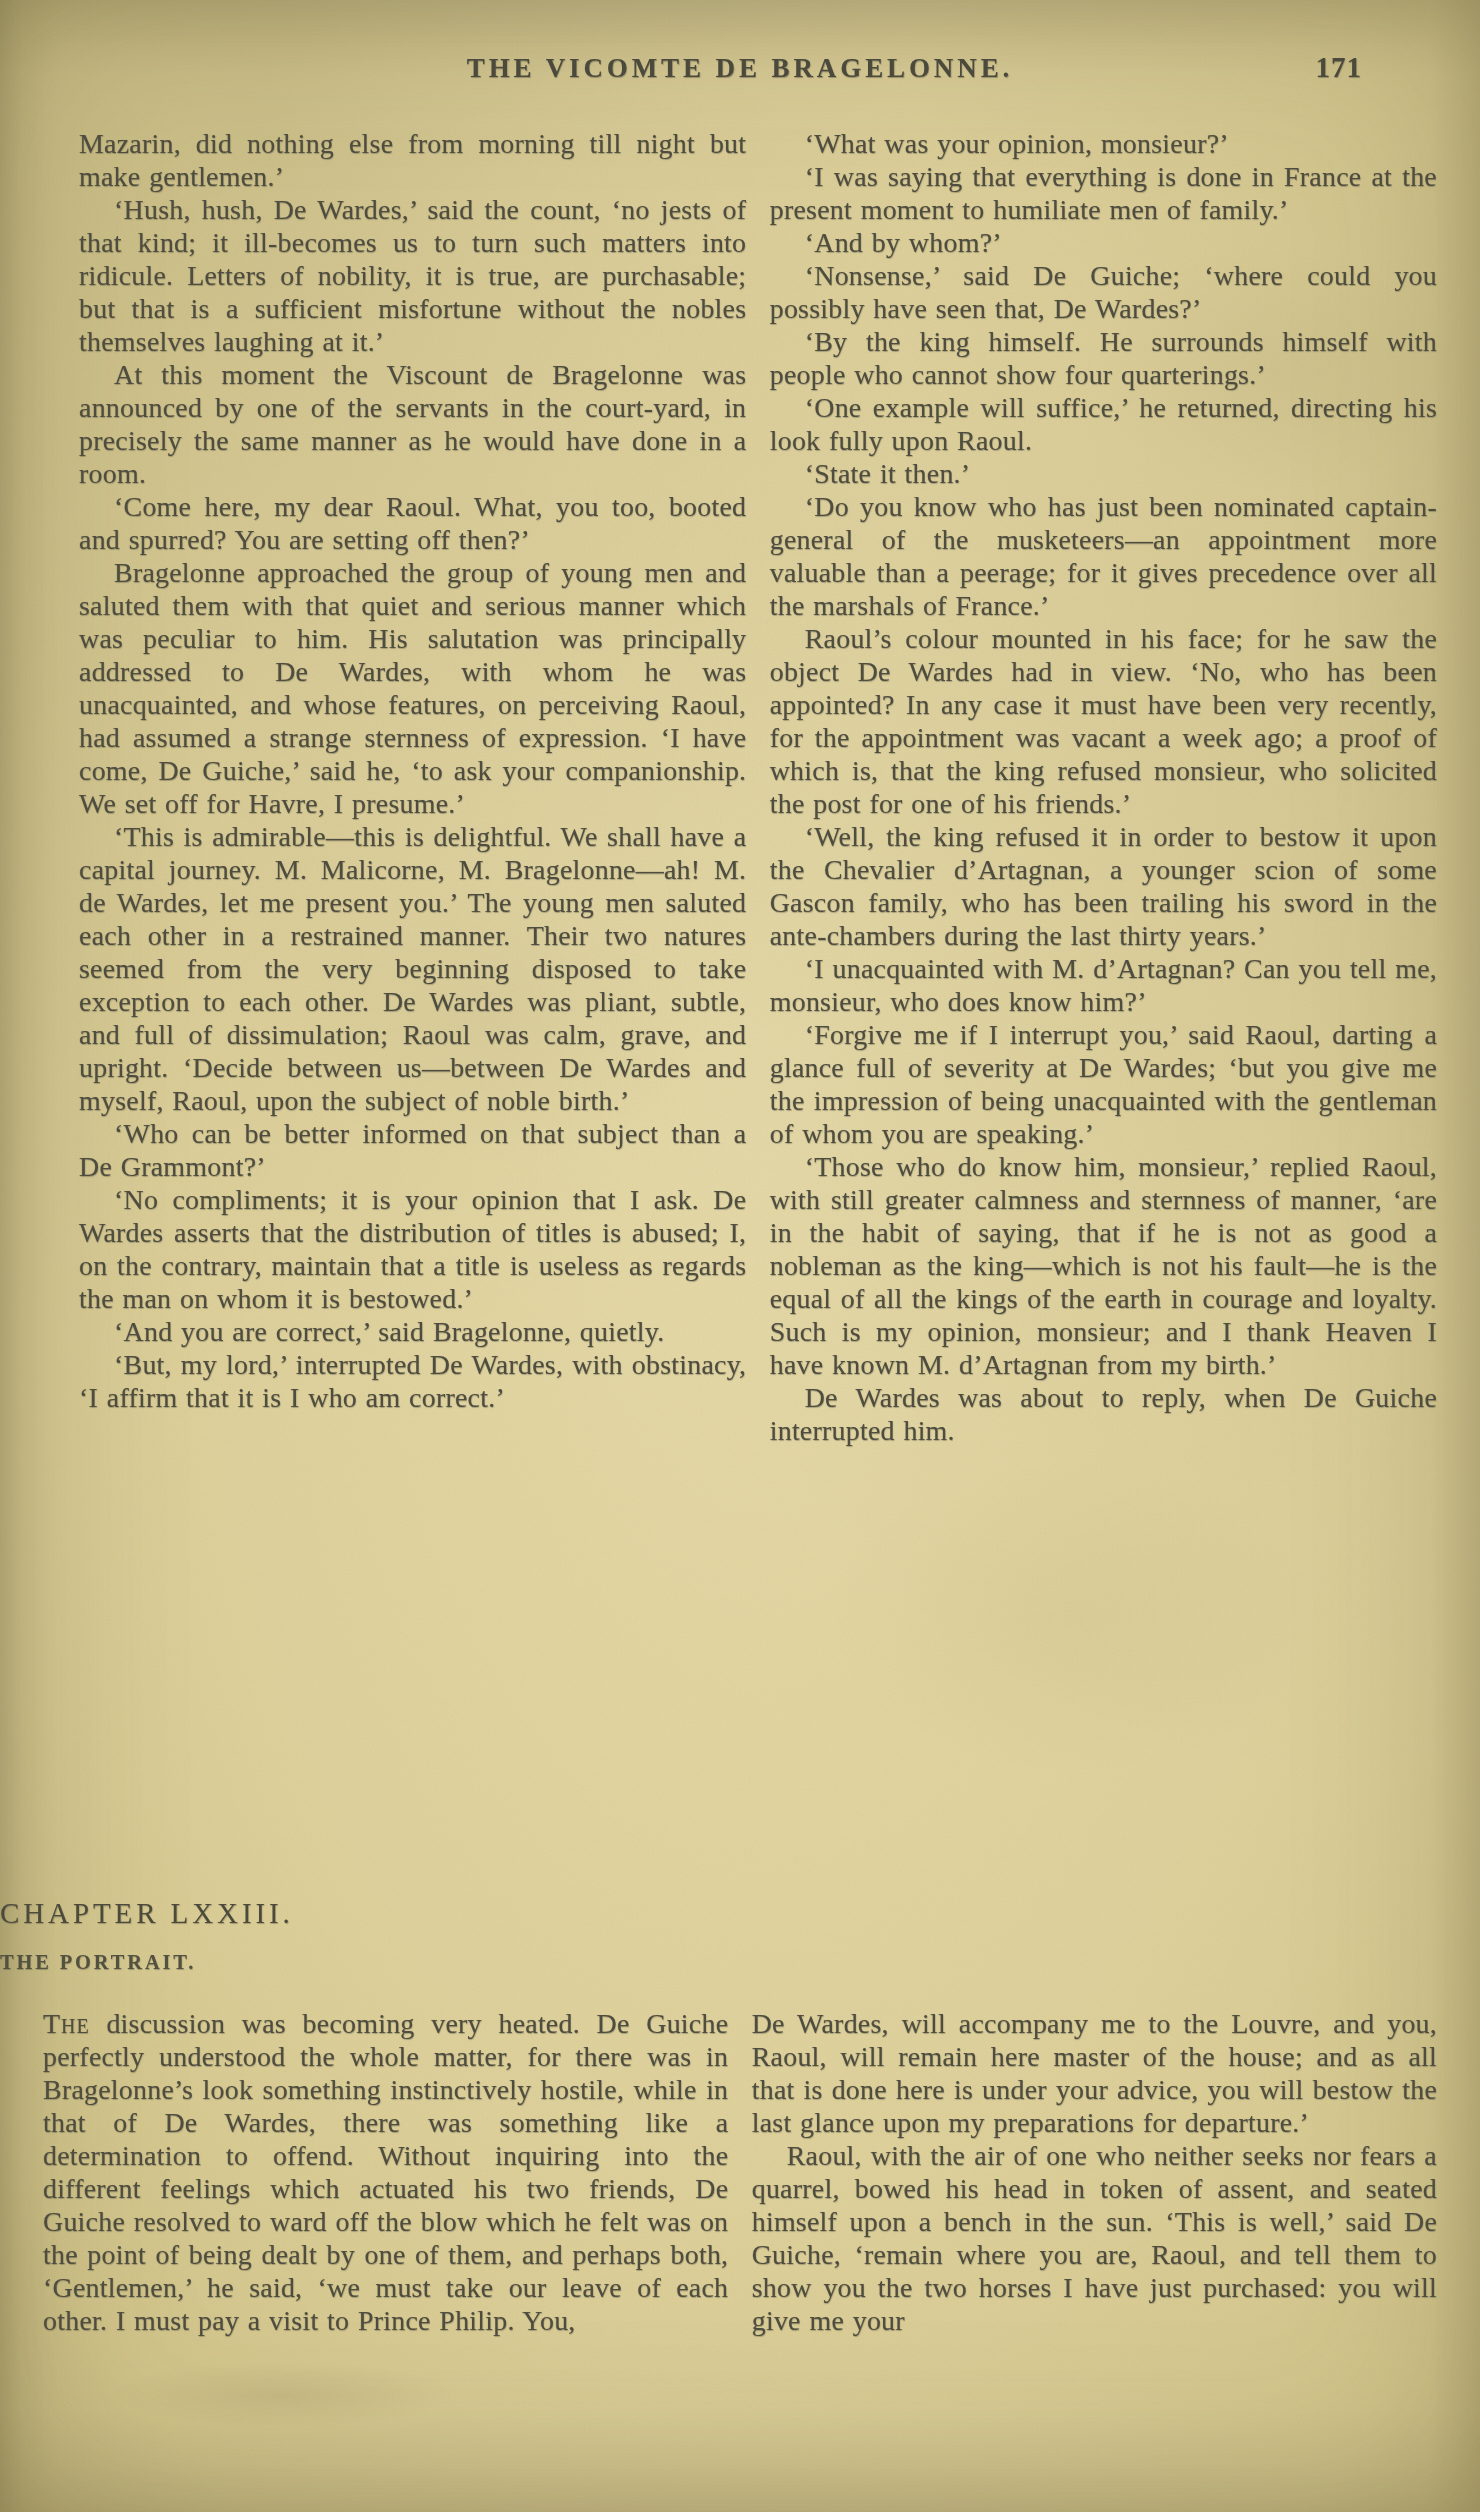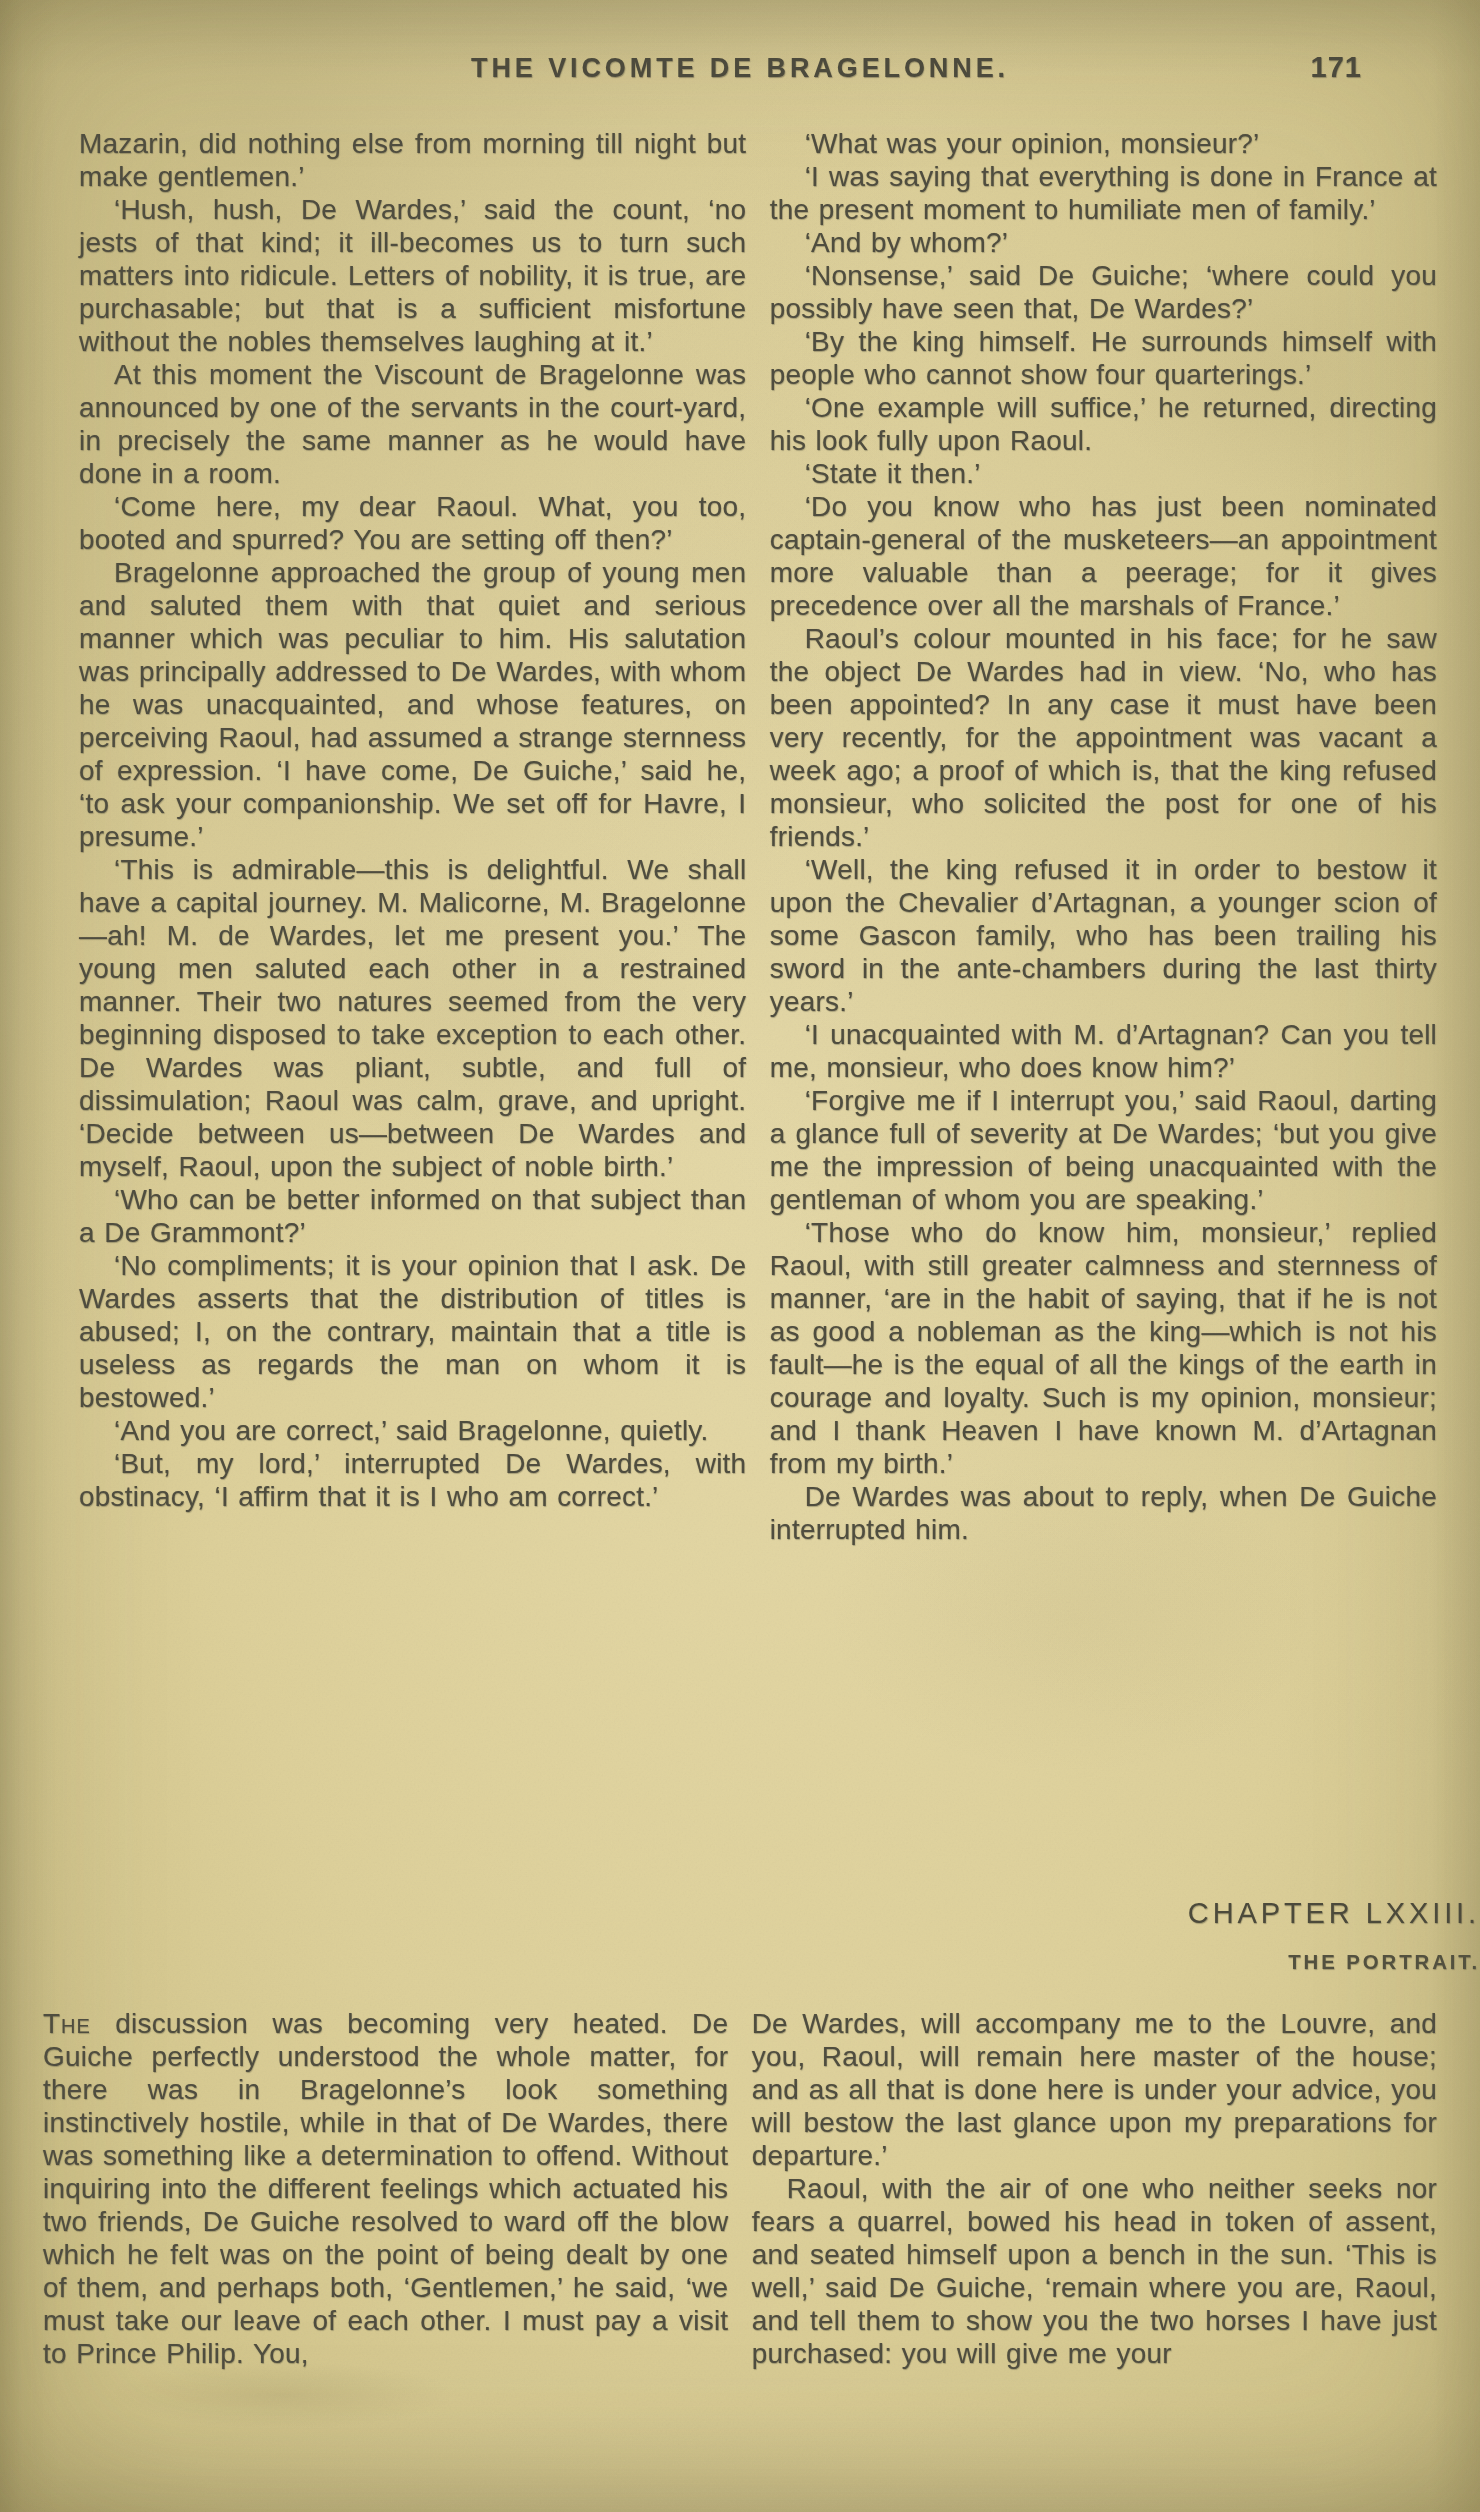--- a/index.html
+++ b/index.html
@@ -10,21 +10,21 @@
     margin: 0 auto;
     overflow: hidden;
     background-color: #dccf97;
     background-image:
       linear-gradient(90deg, rgba(80,75,45,0.16) 0%, rgba(80,75,45,0.05) 1.5%, rgba(0,0,0,0) 4%, rgba(0,0,0,0) 96.5%, rgba(95,88,55,0.10) 100%),
       linear-gradient(180deg, rgba(85,80,48,0.12) 0%, rgba(0,0,0,0) 3%, rgba(0,0,0,0) 96%, rgba(95,88,55,0.10) 100%),
       radial-gradient(ellipse at 18% 6%, rgba(110,100,62,0.10) 0%, rgba(0,0,0,0) 38%),
       radial-gradient(ellipse at 90% 30%, rgba(115,105,65,0.07) 0%, rgba(0,0,0,0) 42%),
       radial-gradient(ellipse at 52% 46%, #e5d9a8 0%, #ddd09a 55%, #d2c58b 86%, #c4b77c 100%);
     box-shadow: inset 0 0 166px 24px rgba(95,88,52,0.22), inset 0 0 44px 5.8px rgba(95,88,52,0.10);
-    font-family: Liberation Sans, sans-serif;
+    font-family: Liberation Serif, serif;
     color: #4f4d3f;
   }
   .grain {
     position: absolute; inset: 0; width: 100%; height: 100%;
     opacity: 0.055; mix-blend-mode: multiply; pointer-events: none;
   }
   .stain { position: absolute; pointer-events: none; }
   .stain-a { left: 107px; top: 2361px; width: 351px; height: 68px;
     background: radial-gradient(ellipse at 50% 50%, rgba(108,100,60,0.13), rgba(0,0,0,0) 70%); }
   .stain-b { left: 1091px; top: 243px; width: 370px; height: 253px;
@@ -75,21 +75,21 @@
     word-spacing: 1.5px;
     text-shadow: 0.5px 0.5px 0.9px rgba(82,78,60,0.38), -0.4px 0 0.7px rgba(82,78,60,0.22);
     filter: blur(0.3px);
   }
   .col p { margin: 0; text-indent: 1.25em; }
   .col p.noindent { text-indent: 0; }
   .lead-caps { font-variant: small-caps; letter-spacing: 1px; }
 
   .chapter-block {
     margin-top: 74px;
-    text-align: right;
+    text-align: left;
     filter: blur(0.2px);
   }
   .chapter-heading {
     font-size: 29px;
     letter-spacing: 3.9px;
     color: #4c4a3b;
     text-shadow: 0.6px 0.6px 1px rgba(78,74,56,0.4);
   }
   .chapter-subheading {
     margin-top: 21.4px;

